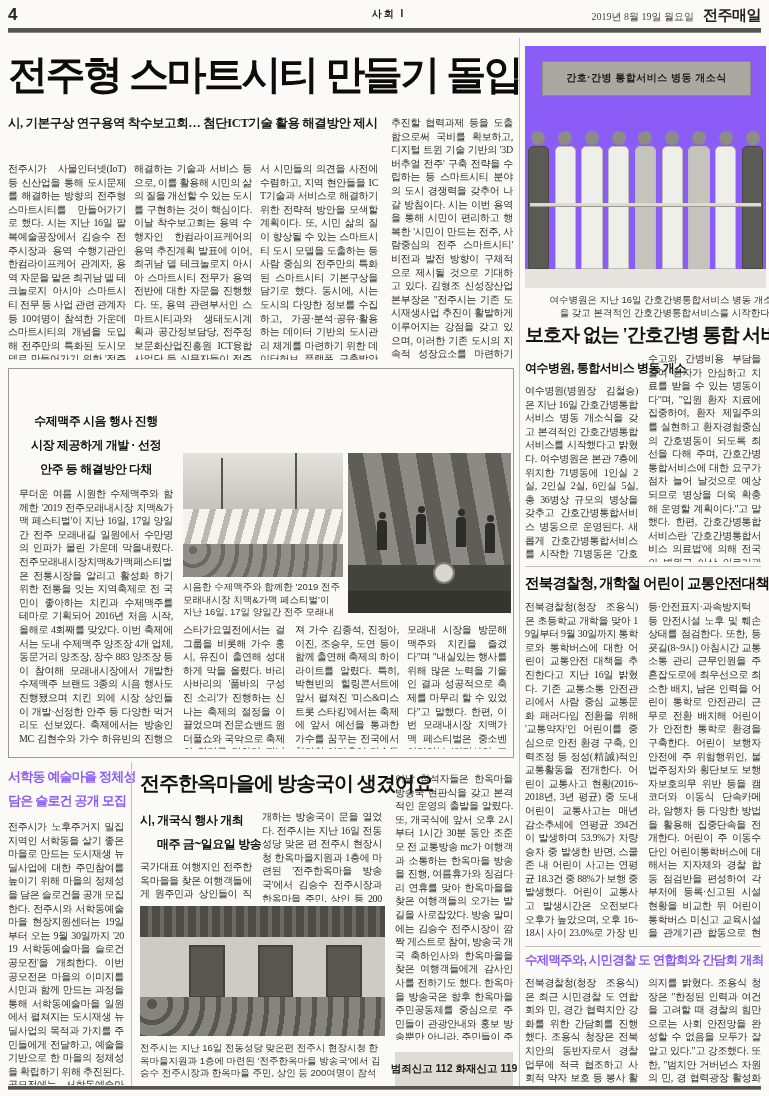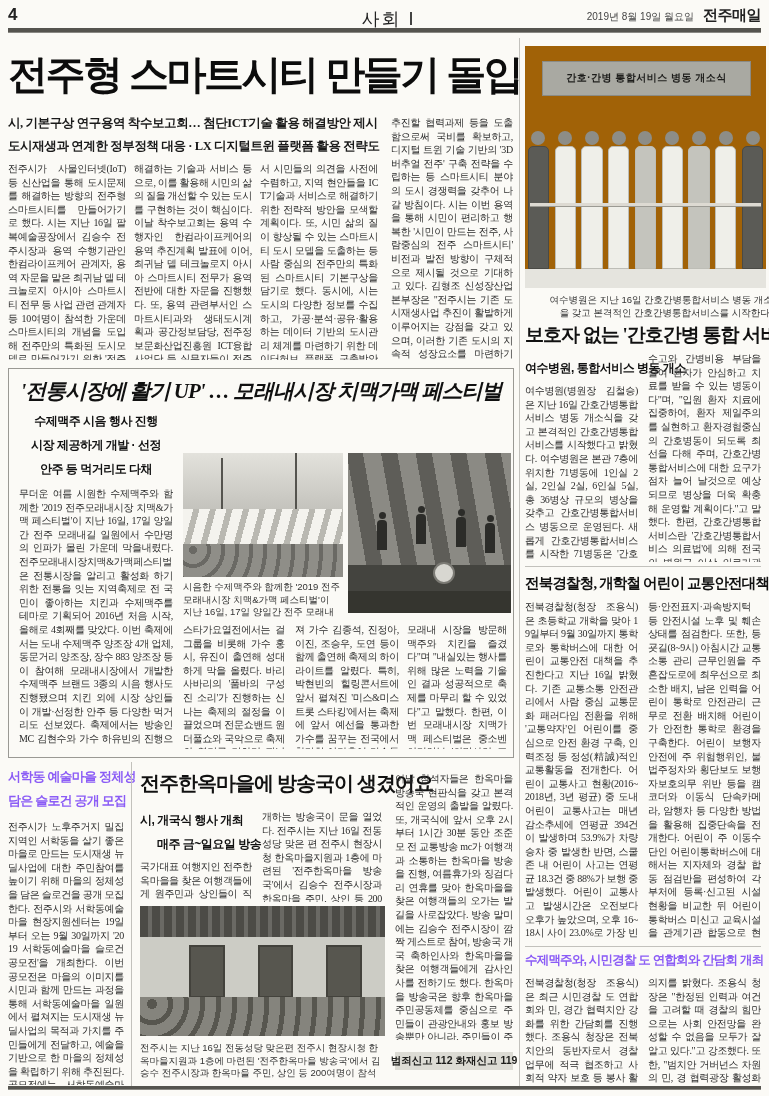--- a/index.html
+++ b/index.html
@@ -4,22 +4,22 @@
 <style>
   html,body{margin:0;padding:0;background:#e9e8e3;}
   #paper{position:relative;width:769px;height:1096px;background:#fbfaf6;font-family:"Liberation Serif","DejaVu Serif",serif;color:#222;overflow:hidden;}
   .abs{position:absolute;}
   .body-col{position:absolute;font-size:10px;line-height:13.6px;text-align:justify;color:#2b2b2b;overflow:hidden;letter-spacing:-0.3px;word-break:break-all;}
   .caption{position:absolute;font-size:9.5px;line-height:12.5px;color:#333;font-family:"Liberation Sans","DejaVu Sans",sans-serif;overflow:hidden;word-break:break-all;}
   .vrule{position:absolute;width:1px;background:#c2c1bc;}
   .hrule{position:absolute;height:1px;background:#c2c1bc;}
   
   .pagenum{font-family:"Liberation Sans",sans-serif;font-weight:bold;font-size:17px;}
-  .section{font-family:"Liberation Sans",sans-serif;font-weight:normal;font-size:18px;letter-spacing:2px;margin-left:8px;}
-  .date{font-family:Liberation Sans, sans-serif;font-size:10px;color:#444;}
+  .section{font-family:"Liberation Sans",sans-serif;font-weight:bold;font-size:10px;letter-spacing:2px;margin-left:8px;}
+  .date{font-family:Liberation Serif, serif;font-size:10px;color:#444;}
   .masthead{font-family:"Liberation Sans",sans-serif;font-weight:900;font-size:15px;letter-spacing:-0.5px;}
   .headrule{position:absolute;left:8px;right:8px;top:28px;height:4px;background:#55544f;border-bottom:1px solid #8a8984;}
   .footrule{position:absolute;left:8px;right:8px;top:1086px;height:3px;background:#55544f;border-bottom:1px solid #8a8984;}
   
   .main-headline{font-family:"Liberation Sans","DejaVu Sans",sans-serif;font-weight:900;font-size:40px;letter-spacing:-2.5px;line-height:52px;color:#0c0c0c;white-space:nowrap;}
   .deck{font-family:"Liberation Serif",serif;font-weight:700;font-size:12.5px;color:#1a1a1a;letter-spacing:-0.4px;white-space:nowrap;}
   .serif-head{font-family:"Liberation Serif","DejaVu Serif",serif;font-weight:700;color:#111;}
   .sans-head{font-family:"Liberation Sans","DejaVu Sans",sans-serif;font-weight:bold;color:#8b5cf6;}
   .kicker{font-family:"Liberation Sans",sans-serif;font-weight:bold;font-size:12px;color:#111;letter-spacing:-0.5px;}
   
@@ -46,48 +46,46 @@
   .performer{position:absolute;width:10px;height:30px;background:#2c2c29;border-radius:4px 4px 0 0;}
   .performer::before{content:"";position:absolute;top:-8px;left:2px;width:7px;height:7px;border-radius:50%;background:#2c2c29;}
   .drum{position:absolute;width:18px;height:18px;border-radius:50%;background:#d8d7d1;border:2px solid #7c7b75;}
   .stagefloor{position:absolute;left:0;bottom:0;width:100%;height:14%;background:#35352f;}
   
   .roof{position:absolute;left:0;top:0;width:100%;height:24%;background:repeating-linear-gradient(90deg,#4c4b46 0 8px,#6a6964 8px 12px);border-bottom:3px solid #3a3935;}
   .wall{position:absolute;left:0;top:24%;width:100%;height:48%;background:#ccccc5;}
   .door{position:absolute;top:30%;width:13%;height:38%;background:#57564f;border:2px solid #43423c;}
   .hanok-crowd{position:absolute;left:0;bottom:0;width:100%;height:30%;background:repeating-radial-gradient(circle at 12px 7px,#57564f 0 5px,#85847d 5px 16px);}
   
-  .emg{position:absolute;left:395px;top:1052px;width:118px;height:18px;background:#dcdbd4;display:flex;align-items:center;justify-content:center;font-family:"Liberation Sans",sans-serif;font-weight:bold;font-size:10.5px;color:#1c1c1a;white-space:nowrap;}
+  .emg{position:absolute;left:395px;top:1052px;width:118px;height:34px;background:#dcdbd4;display:flex;align-items:center;justify-content:center;font-family:"Liberation Sans",sans-serif;font-weight:bold;font-size:10.5px;color:#1c1c1a;white-space:nowrap;}
 </style>
 </head>
 <body>
 
 <div id="paper">
 
   <div class="abs pagenum" style="left:8px;top:5px;">4</div>
   <div class="abs section" style="left:0;right:0;top:7px;text-align:center;">사회 I</div>
   <div class="abs date" style="right:75px;top:10px;">2019년 8월 19일 월요일</div>
   <div class="abs masthead" style="right:8px;top:6px;">전주매일</div>
   <div class="headrule"></div>
 
   <div class="vrule" style="left:519px;top:38px;height:1048px;"></div>
 
   <div class="abs main-headline" style="left:8px;top:48px;width:508px;">전주형 스마트시티 만들기 돌입</div>
   <div class="abs deck" style="left:8px;top:115px;">시, 기본구상 연구용역 착수보고회… 첨단ICT기술 활용 해결방안 제시</div>
-  <div class="abs deck" style="left:8px;top:138px;">도시재생과 연계한 정부정책 대응 · LX 디지털트윈 플랫폼 활용 전략도</div>
   <div class="body-col" style="left:8px;top:162px;width:118px;height:198px;">전주시가 사물인터넷(IoT) 등 신산업을 통해 도시문제를 해결하는 방향의 전주형 스마트시티를 만들어가기로 했다. 시는 지난 16일 팔복예술공장에서 김승수 전주시장과 용역 수행기관인 한컴라이프케어 관계자, 용역 자문을 맡은 최귀남 델 테크놀로지 아시아 스마트시티 전무 등 사업 관련 관계자 등 10여명이 참석한 가운데 스마트시티의 개념을 도입해 전주만의 특화된 도시모델로 만들어가기 위한 '전주시 스마트시티 조성 기본구상 연구용역'의 착수보고회를 개최했다. 스마트시티는 지능정보기술, 통신, 데이터과학 등 다양한 ICT기술의 융합을 통해 도시문제를 효율적으로</div>
   <div class="body-col" style="left:134px;top:162px;width:118px;height:198px;">해결하는 기술과 서비스 등으로, 이를 활용해 시민의 삶의 질을 개선할 수 있는 도시를 구현하는 것이 핵심이다. 이날 착수보고회는 용역 수행자인 한컴라이프케어의 용역 추진계획 발표에 이어, 최귀남 델 테크놀로지 아시아 스마트시티 전무가 용역 전반에 대한 자문을 진행했다. 또, 용역 관련부서인 스마트시티과와 생태도시계획과 공간정보담당, 전주정보문화산업진흥원 ICT융합사업단 등 실무자들이 전주시 스마트시티 발전방향에 대한 다양한 의견을 교환했다. 시는 올 연말까지 추진되는 이번 용역을 통해 스마트시티 조성에 앞</div>
   <div class="body-col" style="left:260px;top:162px;width:118px;height:198px;">서 시민들의 의견을 사전에 수렴하고, 지역 현안들을 ICT기술과 서비스로 해결하기 위한 전략적 방안을 모색할 계획이다. 또, 시민 삶의 질이 향상될 수 있는 스마트시티 도시 모델을 도출하는 등 사람 중심의 전주만의 특화된 스마트시티 기본구상을 담기로 했다. 동시에, 시는 도시의 다양한 정보를 수집하고, 가공·분석·공유·활용하는 데이터 기반의 도시관리 체계를 마련하기 위한 데이터허브 플랫폼 구축방안도 제시할 예정이다. 나아가, 시는 이번 용역을 토대로 국토교통부 '제3차 스마트도시 종합계획'과 연계한 국가공모과제를 발굴하고, 국토정보공사(이하 'LX')와</div>
   <div class="body-col" style="left:391px;top:116px;width:122px;height:244px;">추진할 협력과제 등을 도출함으로써 국비를 확보하고, 디지털 트윈 기술 기반의 '3D 버추얼 전주' 구축 전략을 수립하는 등 스마트시티 분야의 도시 경쟁력을 갖추어 나갈 방침이다. 시는 이번 용역을 통해 시민이 편리하고 행복한 '시민이 만드는 전주, 사람중심의 전주 스마트시티' 비전과 발전 방향이 구체적으로 제시될 것으로 기대하고 있다. 김형조 신성장산업본부장은 "전주시는 기존 도시재생사업 추진이 활발하게 이루어지는 강점을 갖고 있으며, 이러한 기존 도시의 지속적 성장요소를 마련하기 위해서는 환경적 변화에 따른 문제 진단과 해결방안이 필요하다"라며 "이번 용역을 통해 스마트시티 기술을 활용해 다양한 도시 문제를 해결하고, 기존 도시의 지속적 성장기반을 구축하는 전략을 마련하겠다"고 말했다. /송호철 기자</div>
 
   <div class="fest-box">
-    <div class="abs serif-head" style="left:0;right:0;top:8px;text-align:center;font-size:21px;font-style:italic;letter-spacing:-1px;white-space:nowrap;">'전통시장에 활기 UP' … 모래내시장 치맥가맥 페스티벌</div>
     <div class="abs kicker" style="left:10px;top:44px;width:154px;text-align:center;">수제맥주 시음 행사 진행</div>
     <div class="abs kicker" style="left:10px;top:68px;width:154px;text-align:center;">시장 제공하게 개발 · 선정</div>
-    <div class="abs kicker" style="left:10px;top:92px;width:154px;text-align:center;">안주 등 먹거리도 다채</div>
+    <div class="abs kicker" style="left:10px;top:92px;width:154px;text-align:center;">안주 등 해결방안 다채</div>
     <div class="body-col" style="left:10px;top:118px;width:154px;height:260px;">무더운 여름 시원한 수제맥주와 함께한 '2019 전주모래내시장 치맥&amp;가맥 페스티벌'이 지난 16일, 17일 양일간 전주 모래내길 일원에서 수만명의 인파가 몰린 가운데 막을내렸다. 전주모래내시장치맥&amp;가맥페스티벌은 전통시장을 알리고 활성화 하기 위한 전통을 잇는 지역축제로 전 국민이 좋아하는 치킨과 수제맥주를 테마로 기획되어 2016년 처음 시작, 올해로 4회째를 맞았다. 이번 축제에서는 도내 수제맥주 양조장 4개 업체, 동문거리 양조장, 장수 883 양조장 등이 참여해 모래내시장에서 개발한 수제맥주 브랜드 3종의 시음 행사도 진행됐으며 치킨 외에 시장 상인들이 개발·선정한 안주 등 다양한 먹거리도 선보였다. 축제에서는 방송인 MC 김현수와 가수 하유빈의 진행으로 유명연예인들이 대거 참여해 화려한 퍼포먼</div>
 
     <div class="photo" style="left:174px;top:84px;width:160px;height:124px;">
       <div class="sky"></div>
       <div class="pole" style="left:24%;top:4%;height:44%;"></div>
       <div class="pole" style="left:70%;top:0;height:48%;"></div>
       <div class="tents"></div>
       <div class="crowd"></div>
     </div>
 
@@ -129,21 +127,21 @@
     <div class="hanok-crowd"></div>
   </div>
   <div class="caption" style="left:140px;top:1042px;width:245px;height:40px;">전주시는 지난 16일 전동성당 맞은편 전주시 현장시청 한옥마을지원과 1층에 마련된 '전주한옥마을 방송국'에서 김승수 전주시장과 한옥마을 주민, 상인 등 200여명이 참석한 가운데 방송국 개국 행사를 가졌다.</div>
 
   <div class="body-col" style="left:395px;top:772px;width:118px;height:268px;">이날 참석자들은 한옥마을 방송국 현판식을 갖고 본격적인 운영의 출발을 알렸다. 또, 개국식에 앞서 오후 2시부터 1시간 30분 동안 조준모 전 교통방송 mc가 여행객과 소통하는 한옥마을 방송을 진행, 여름휴가와 징검다리 연휴를 맞아 한옥마을을 찾은 여행객들의 오가는 발길을 사로잡았다. 방송 말미에는 김승수 전주시장이 깜짝 게스트로 참여, 방송국 개국 축하인사와 한옥마을을 찾은 여행객들에게 감사인사를 전하기도 했다. 한옥마을 방송국은 향후 한옥마을 주민공동체를 중심으로 주민들이 관광안내와 홍보 방송뿐만 아니라, 주민들이 주도하는 방송 기획·제작을 통해 주민 간 소통의 기회를 제공하게 된다. 뿐만 아니라, 현장방송으로 주민과 여행객 간 소통의 기회도 만들어갈 계획이다. 방송은 매주 금요일부터 일요일까지 오후 1시 30분부터 2시간 동안 진행되며 현장방송의 경우 방송국 현장에서 엽서로 여행객들의 신청곡과 사연을 받아 진행돼 감성여행의 추억을 만들어 줄 것으로 기대된다. /송호철 기자</div>
 
   <div class="emg">
       <span>범죄신고 112 화재신고 119</span>
     </div>
 
-  <div class="photo" style="left:525px;top:46px;width:241px;height:242px;background:#a16207;">
+  <div class="photo" style="left:525px;top:46px;width:241px;height:242px;background:#8b5cf6;">
     <div class="banner">
         <span>간호·간병 통합서비스 병동 개소식</span>
       </div>
     <div class="people">
       <span class="person dark">
           <span class="head"></span>
           <span class="torso"></span>
         </span>
       <span class="person">
           <span class="head"></span>

